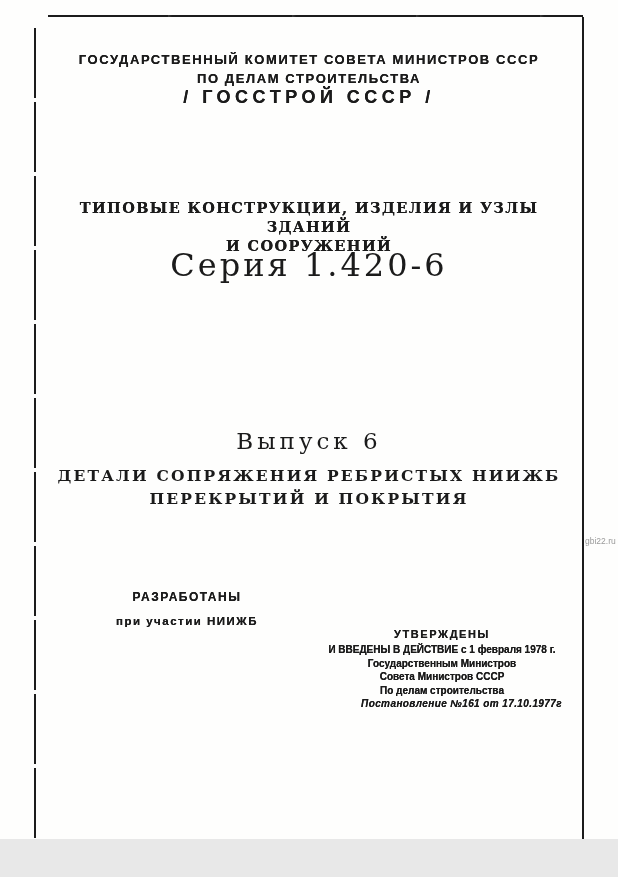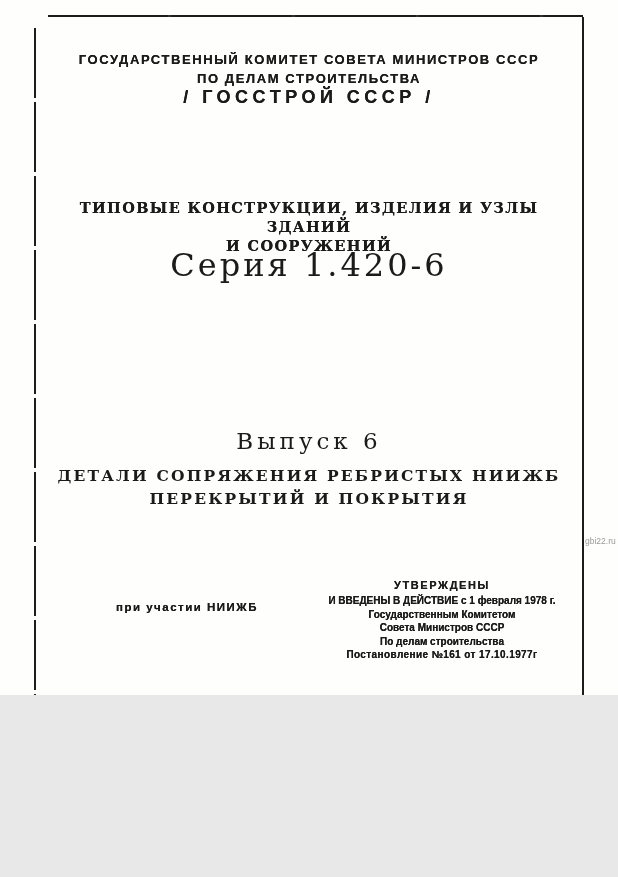--- a/index.html
+++ b/index.html
@@ -1,18 +1,18 @@
 <!DOCTYPE html>
 <html><head>
 <meta charset="utf-8">
 <style>
   html,body{margin:0;padding:0;background:#e8e8e8;}
   .page{
     position:relative;
-    width:618px;height:695px;
+    width:618px;height:839px;
     background:#fefefd;
     overflow:hidden;
     font-family:"Liberation Sans", sans-serif;
     color:#1b1b1b;
   }
   
   .b-left{
     position:absolute;left:34px;top:28px;width:2px;height:834px;
     background:repeating-linear-gradient(180deg,#1c1c1c 0px,#1c1c1c 70px,transparent 70px,transparent 74px);
   }
@@ -39,25 +39,25 @@
   .vypusk{top:428px;font-family:"DejaVu Serif", serif;font-size:23px;
           letter-spacing:4px;font-weight:500;text-align:center;}
   .details{top:464px;font-family:"DejaVu Serif", serif;font-weight:bold;
            font-size:15.5px;letter-spacing:2.2px;line-height:23px;}
   
   .devcol{position:absolute;left:62px;top:590px;width:250px;text-align:center;
           font-weight:bold;text-shadow:0 0 .4px #1b1b1b;}
   .devcol .l1{font-size:12px;letter-spacing:1.5px;}
   .devcol .l2{font-size:12px;letter-spacing:3.5px;margin-top:11px;}
   .devcol .l3{font-size:11.5px;letter-spacing:1.5px;margin-top:11px;}
-  .appcol{position:absolute;left:322px;top:579px;width:240px;text-align:center;
+  .appcol{position:absolute;left:322px;top:628px;width:240px;text-align:center;
           font-weight:bold;font-size:10px;line-height:13.4px;
           text-shadow:0 0 .4px #1b1b1b;}
   .appcol .l1{font-size:11px;letter-spacing:1.6px;margin-bottom:2px;}
-  .appcol .hand{letter-spacing:.4px;}
+  .appcol .hand{font-style:italic;letter-spacing:.4px;text-align:right;}
   
   .watermark{position:absolute;left:585px;top:536px;font-size:8.5px;color:#9a9a9a;
              letter-spacing:0;}
   .ghost{position:absolute;top:855px;color:#6f6f6f;font-style:italic;font-size:10px;
          filter:blur(.4px);letter-spacing:1px;}
   .ghost.g1{left:452px;margin-top:38px;}
   .ghost.g2{left:525px;}
 </style>
 </head>
 <body>
@@ -83,27 +83,28 @@
   <div class="cblock series">Серия 1.420-6</div>
 
 
   <div class="cblock vypusk">Выпуск 6</div>
   <div class="cblock details">
     <div>ДЕТАЛИ СОПРЯЖЕНИЯ РЕБРИСТЫХ НИИЖБ</div>
     <div>ПЕРЕКРЫТИЙ И ПОКРЫТИЯ</div>
   </div>
 
   <div class="devcol">
+    <div class="l1">РАЗРАБОТАНЫ</div>
     <div class="l3">при участии НИИЖБ</div>
   </div>
 
   <div class="appcol">
     <div class="l1">УТВЕРЖДЕНЫ</div>
     <div>И ВВЕДЕНЫ В ДЕЙСТВИЕ с 1 февраля 1978 г.</div>
-    <div>Государственным Комитетом</div>
+    <div>Государственным Министров</div>
     <div>Совета Министров СССР</div>
     <div>По делам строительства</div>
     <div class="hand">Постановление №161 от 17.10.1977г</div>
   </div>
 
   <div class="watermark">gbi22.ru</div>
 
   <div class="ghost g1">1ИЗИ2</div>
   <div class="ghost g2">О</div>
 

